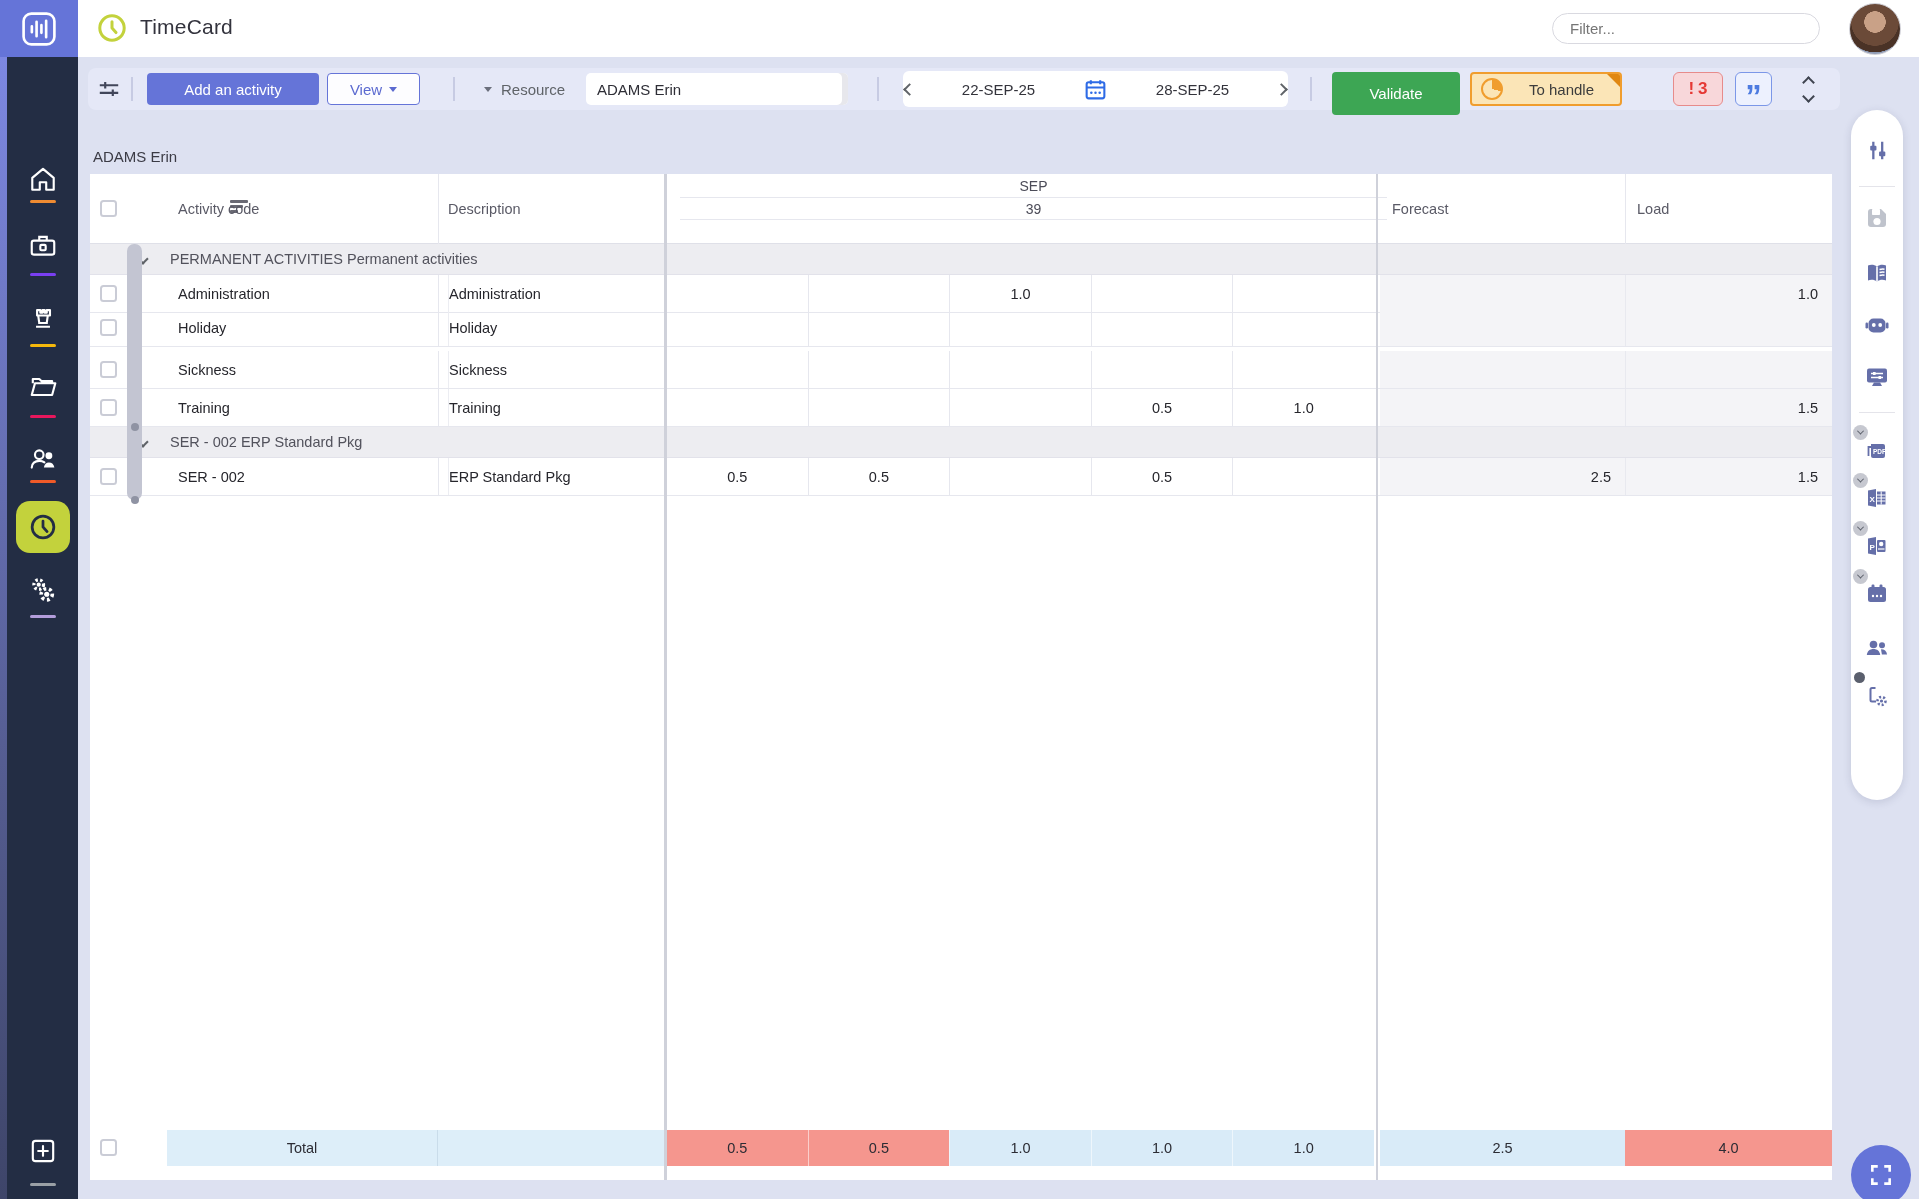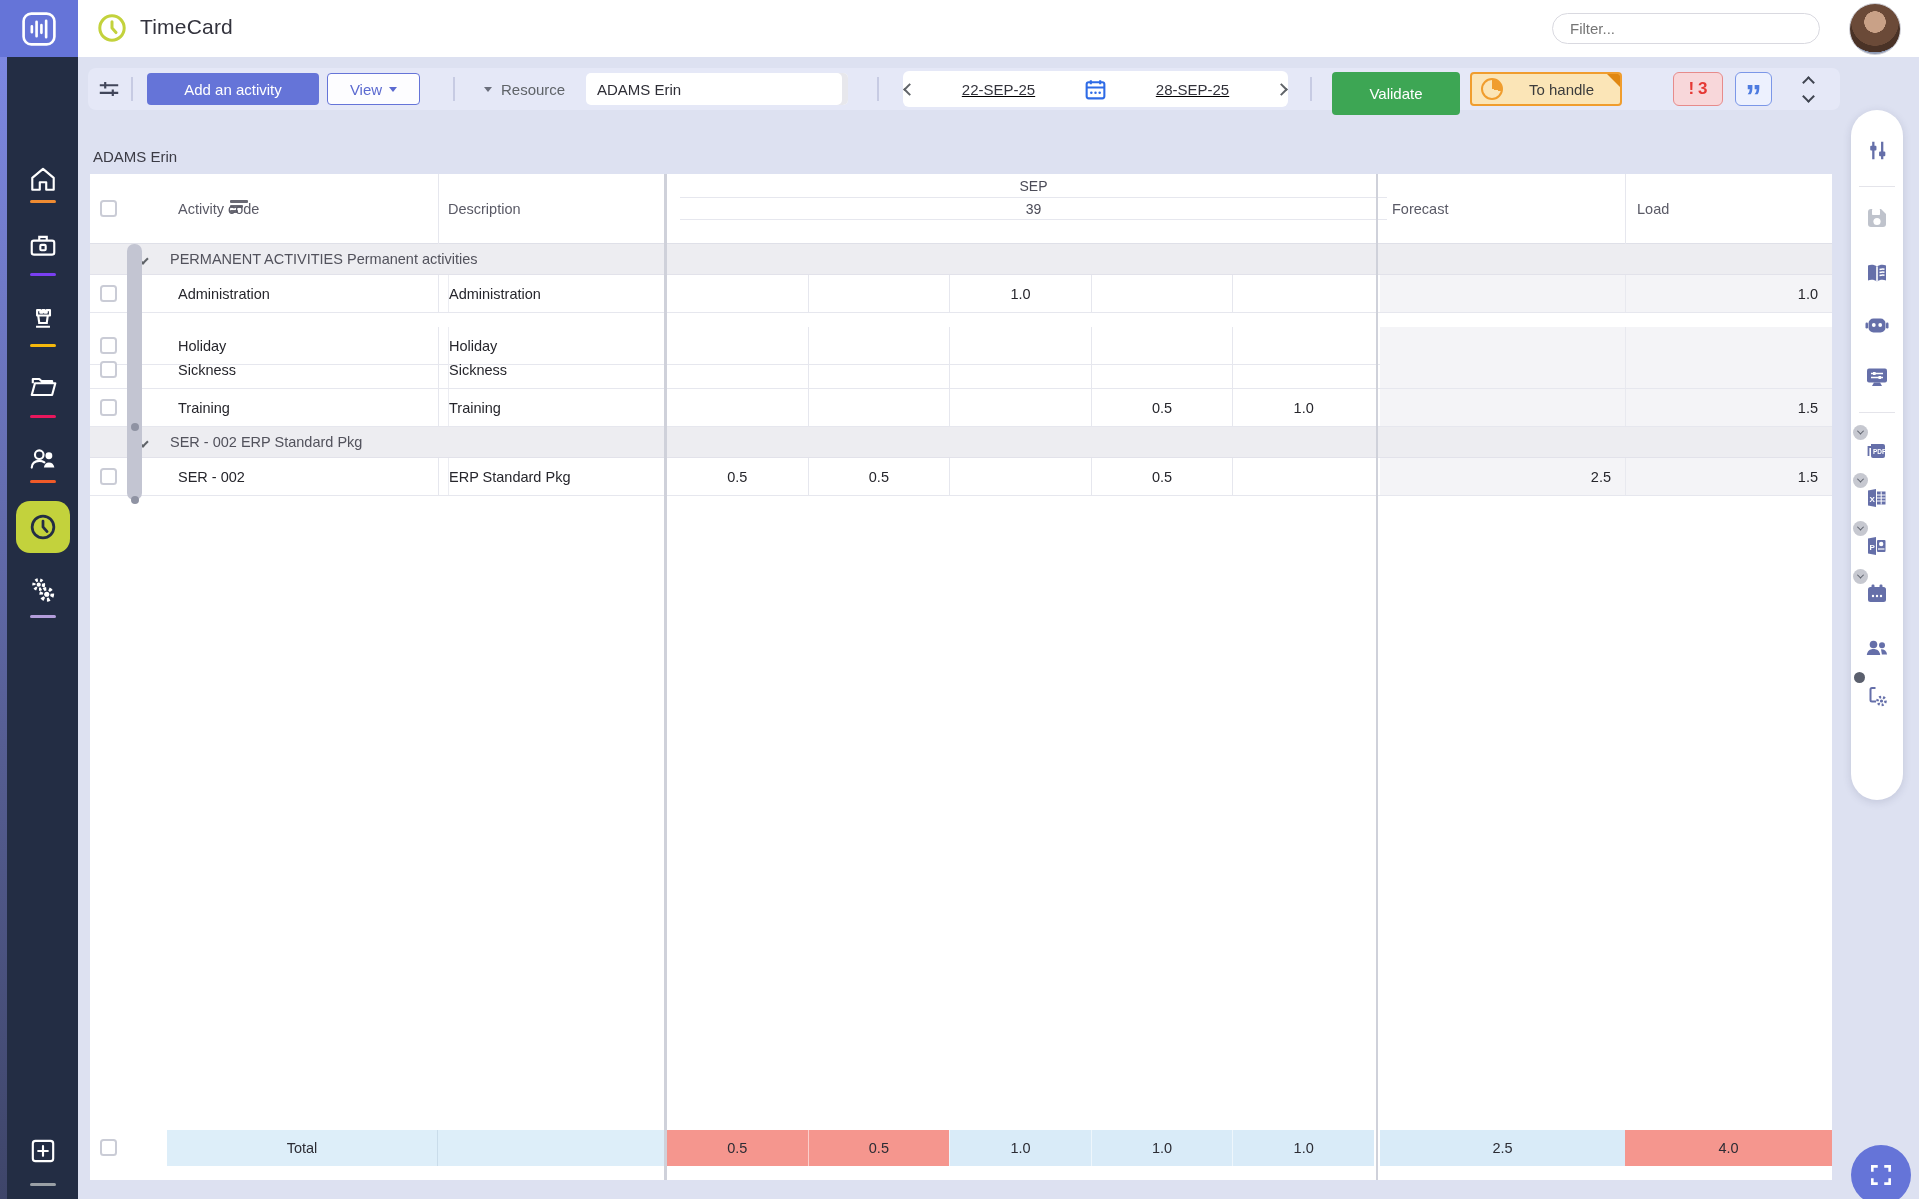--- a/index.html
+++ b/index.html
@@ -31,21 +31,21 @@
   
   .toolbar { position:absolute; left:88px; top:68px; width:1752px; height:42px; background:#e5e8f7; border-radius:8px; z-index:5; }
   .tb-abs { position:absolute; top:0; height:42px; display:flex; align-items:center; }
   .tb-divider { position:absolute; top:9px; width:1.5px; height:24px; background:#c7cbe3; }
   .btn-primary { position:absolute; left:59px; top:5px; width:172px; height:32px; background:#6574d8; border:none; border-radius:4px; color:#fff; font-size:15px; font-weight:500; font-family:"Liberation Sans",sans-serif; }
   .btn-view { position:absolute; left:239px; top:5px; width:93px; height:32px; background:#fdfdff; border:1.5px solid #6574d8; border-radius:4px; color:#5b6ad0; font-size:15px; font-family:"Liberation Sans",sans-serif; display:flex; align-items:center; justify-content:center; gap:7px; }
   .caret-down { width:0; height:0; border-left:4.5px solid transparent; border-right:4.5px solid transparent; border-top:5.5px solid #6b6f7c; }
   .caret-blue { border-top-color:#5b6ad0; }
   .resource-label { position:absolute; left:396px; top:0; height:42px; display:flex; align-items:center; gap:9px; color:#5f6368; font-size:15px; }
   .resource-field { position:absolute; left:498px; top:5px; width:262px; height:32px; background:#ffffff; border-radius:5px; box-shadow:inset -6px 0 0 #e7e7ec; font-size:15px; color:#2e2e36; display:flex; align-items:center; padding-left:11px; }
-  .date-group { position:absolute; left:815px; top:3px; width:385px; height:36px; background:#fff; border-radius:6px; display:flex; align-items:center; justify-content:space-between; padding:0 2px;text-decoration:underline; }
+  .date-group { position:absolute; left:815px; top:3px; width:385px; height:36px; background:#fff; border-radius:6px; display:flex; align-items:center; justify-content:space-between; padding:0 2px; }
   .chev { display:inline-block; width:9px; height:9px; border-left:2px solid #5f6368; border-bottom:2px solid #5f6368; }
   .chev-l { transform:rotate(45deg); }
   .chev-r { transform:rotate(225deg); }
   .date-text { font-size:15px; color:#33333b; }
   .btn-validate { position:absolute; left:1244px; top:4px; width:128px; height:43px; background:#3da654; border:none; border-radius:4px; color:#fff; font-size:15px; font-weight:500; font-family:"Liberation Sans",sans-serif; }
   .badge-tohandle { position:absolute; left:1382px; top:4px; width:152px; height:34px; background:#fbe5b7; border:2px solid #f09d2e; border-radius:4px; display:flex; align-items:center; font-size:15px; color:#3c3c3c; padding-left:9px; overflow:hidden; }
   .badge-tohandle .fold { position:absolute; right:0; top:0; width:0; height:0; border-top:13px solid #e08712; border-left:13px solid transparent; }
   .badge-tohandle .label { flex:1; text-align:center; }
   .pie { width:22px; height:22px; border:2.5px solid #f09d2e; border-radius:50%;
     background:conic-gradient(#f09d2e 0 105deg, transparent 105deg 360deg); }
@@ -308,21 +308,21 @@
       <div></div>
       <div></div>
       <div>1.0</div>
       <div></div>
       <div></div>
     </div>
     <div class="cell-forecast"></div>
     <div class="cell-load">1.0</div>
   </div>
 
-  <div class="datarow" style="top:153px">
+  <div class="datarow" style="top:135px">
     <div class="cell-check">
         <div class="checkbox"></div>
       </div>
     <div class="rowvline"></div>
     <div class="cell-code">Holiday</div>
     <div class="cell-desc">Holiday</div>
     <div class="daycells">
       <div></div>
       <div></div>
       <div></div>

